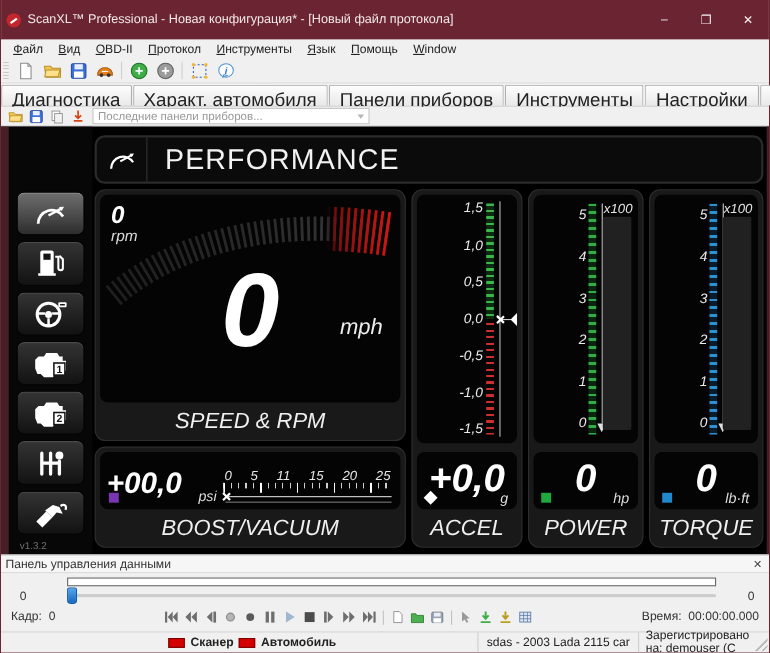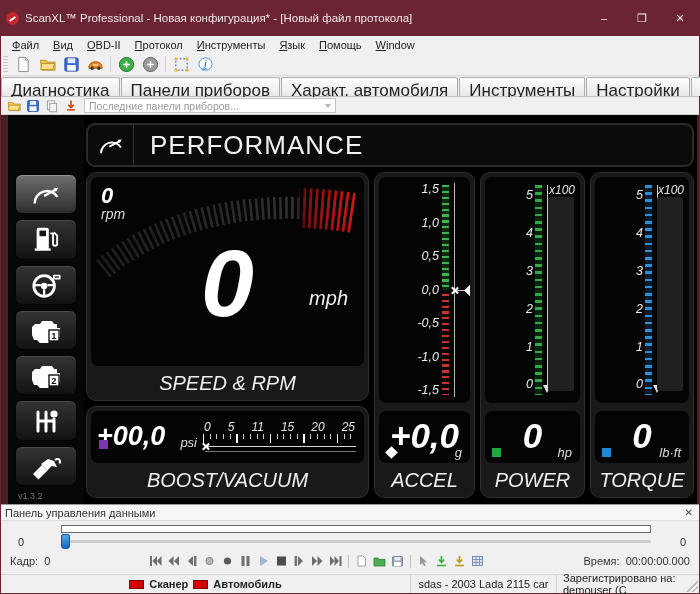--- a/index.html
+++ b/index.html
@@ -89,21 +89,21 @@
   .rpm-block { position:absolute; top:8px; left:10px; color:#fff; font-style:italic; z-index:2; }
   .rpm-val { font-size:22px; font-weight:bold; line-height:1; }
   .rpm-unit { font-size:14px; color:#ddd; line-height:1.1; }
   .big-val { position:absolute; left:50%; top:56%; transform:translate(-50%,-50%);
     font-size:95px; font-weight:bold; font-style:italic; color:#fff; line-height:1; z-index:2; }
   .speed-unit { position:absolute; right:16px; bottom:56px; font-size:20px; font-style:italic; color:#eee; }
   .arc-svg { position:absolute; top:4px; left:2px; width:calc(100% - 4px); height:100px; }
 
   
   .boost-panel { height:92px; flex:0 0 auto; }
-  .boost-screen { height:54px; display:flex; padding:3px 8px 3px 6px;align-items:center; }
+  .boost-screen { height:54px; display:flex; padding:14px 8px 3px 6px; }
   .boost-left { width:106px; position:relative; flex:0 0 auto; }
   .boost-val { font-size:27px; font-weight:bold; font-style:italic; color:#fff; line-height:1.1; }
   .boost-unit { position:absolute; right:6px; bottom:2px; font-size:13px; font-style:italic; color:#ddd; }
   .sq { width:9px; height:9px; position:absolute; left:2px; bottom:3px; }
   .boost-scale { flex:1; padding-top:1px; }
   .hnum-row { display:flex; justify-content:space-between; font-size:12px; font-style:italic;
     color:#e8e8e8; line-height:1; padding:0 1px; }
   .hruler { height:9px; margin-top:1px; position:relative; }
   .hruler .minor { position:absolute; top:0; left:0; right:0; height:5px;
     background:repeating-linear-gradient(to right,#cfcfcf 0 1px,transparent 1px 6.7px); }
@@ -171,21 +171,21 @@
   .dp-transport { display:flex; align-items:center; height:22px; padding:0 9px; font-size:11px; color:#333; }
   .transport-icons { display:flex; align-items:center; margin:0 auto; gap:1px; }
   .mbtn { width:17px; height:16px; display:flex; align-items:center; justify-content:center; }
   .mbtn svg { width:13px; height:12px; }
   .msep { width:1px; height:13px; background:#c2c2c2; margin:0 3px; }
   .dp-time { white-space:nowrap; }
   .dp-frame { white-space:nowrap; }
 
   
   .statusbar { height:19px; background:#f0f0f0; border-top:1px solid #d5d5d5; display:flex;
-    align-items:stretch; font-size:11px; color:#222; flex:0 0 auto; position:relative; }
+    align-items:stretch; font-size:11px; color:#222; flex:0 0 auto; position:relative;padding-left:24px; }
   .sseg { display:flex; align-items:center; border-right:1px solid #cfcfcf; }
   .sseg1 { width:410px; justify-content:center; font-weight:bold; gap:5px; }
   .sseg2 { width:146px; justify-content:center; font-weight:normal; }
   .sseg3 { flex:1; padding-left:6px; border-right:none; }
   .led { width:15px; height:9px; background:#d40000; border:1px solid #7e0000; }
   .resize-grip { position:absolute; right:1px; bottom:1px; width:12px; height:12px;
     background:repeating-linear-gradient(135deg,#b9b9b9 0 1.5px,transparent 1.5px 4.2px);
     clip-path:polygon(100% 0,100% 100%,0 100%); }
 </style>
 </head>
@@ -268,22 +268,22 @@
       <svg viewBox="0 0 18 18">
           <ellipse cx="9" cy="8.5" rx="7" ry="6.5" fill="#fff" stroke="#4a90d9"></ellipse>
           <path d="M6 15l1-2.5 3 1z" fill="#fff" stroke="#4a90d9"></path>
           <text x="9" y="12" font-size="9" font-weight="bold" fill="#2a6fd0" text-anchor="middle" font-style="italic">i</text>
         </svg>
     </div>
   </div>
 
   <div class="tabrow">
     <div class="tab">Диагностика</div>
+    <div class="tab">Характ. автомобиля</div>
     <div class="tab">Панели приборов</div>
-    <div class="tab">Характ. автомобиля</div>
     <div class="tab">Инструменты</div>
     <div class="tab">Настройки</div>
     <div class="tab">Графики</div>
     <div class="tab active">ПанельXL</div>
     <div class="tabrow-spacer"></div>
 
   </div>
 
   <div class="panelbar">
     <div class="pbtn">

